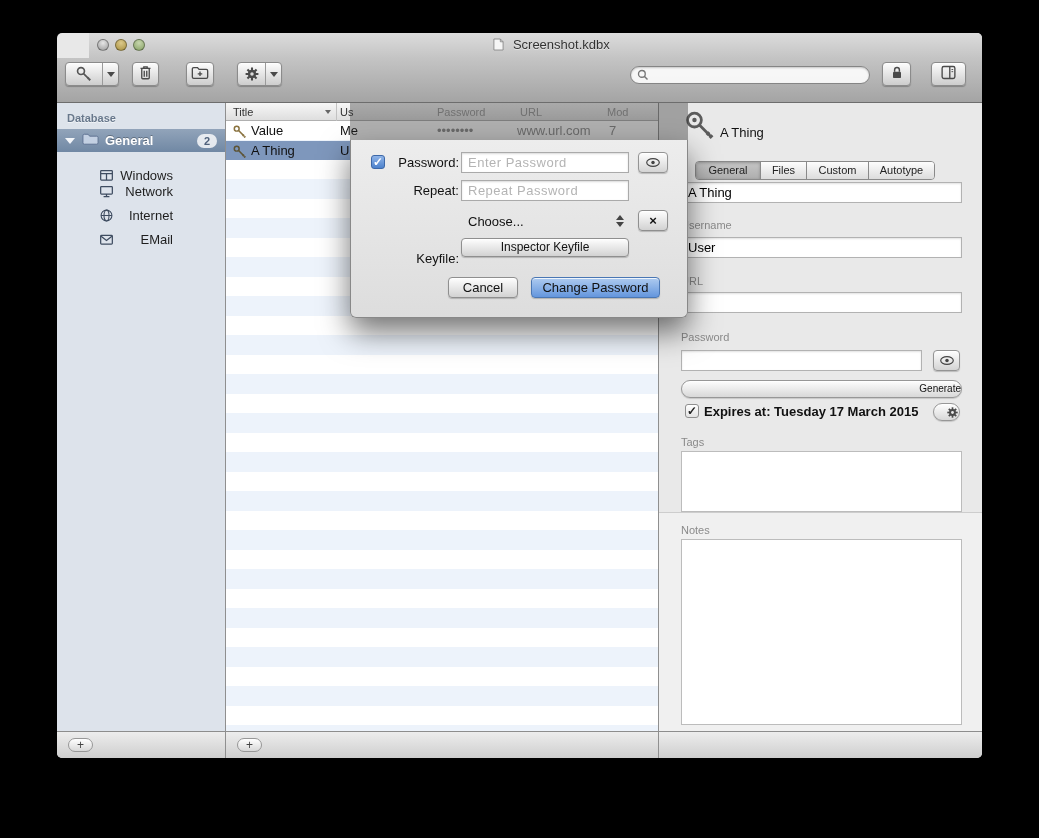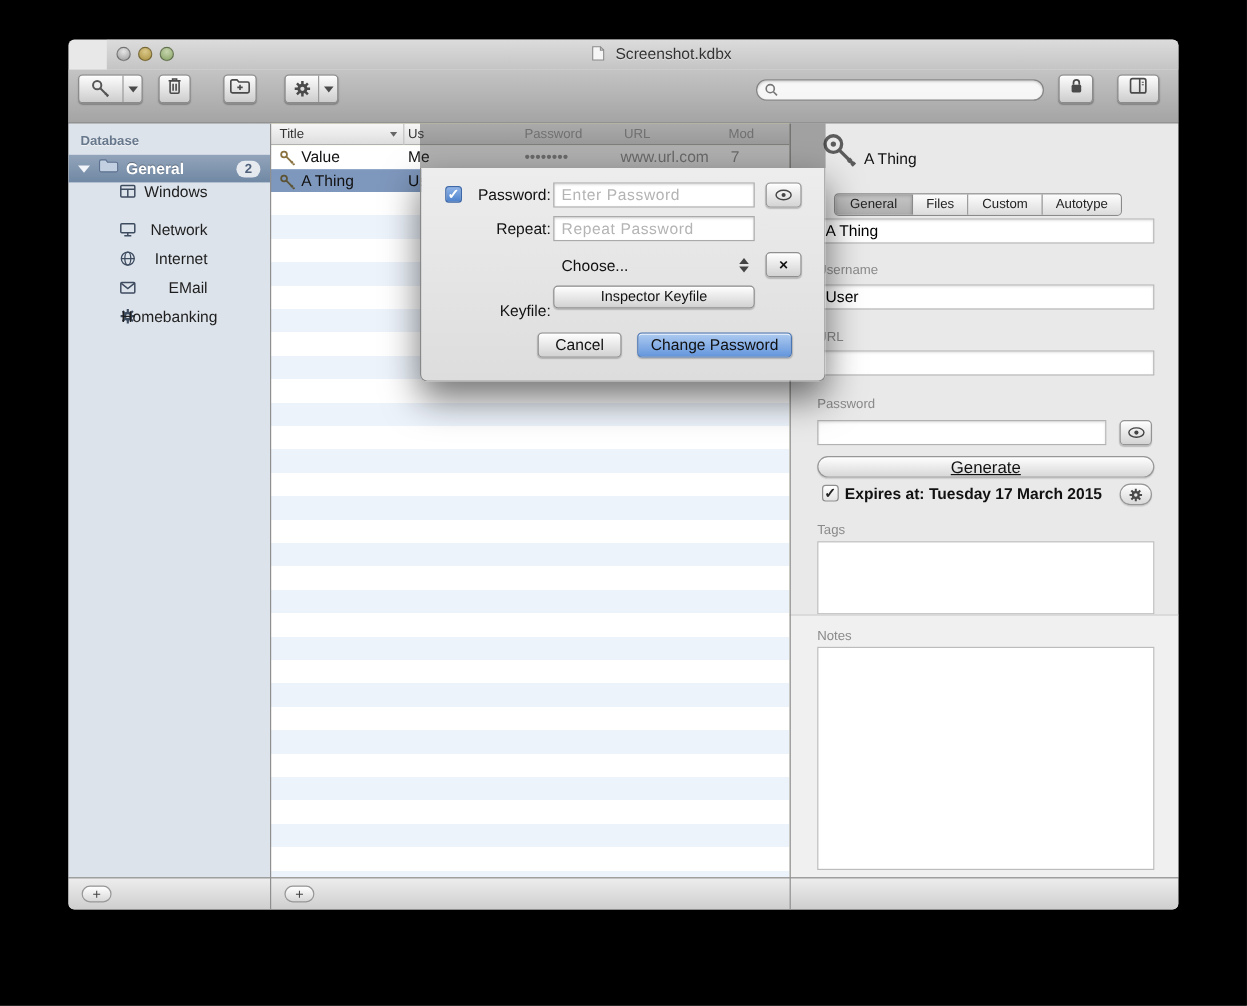--- a/index.html
+++ b/index.html
@@ -78,22 +78,22 @@
   .insp-title{ left:62px; top:22px; font-size:13px; color:#111; }
   .tabs{ left:37px; top:58px; height:19px; display:flex; border:1px solid #8a8a8a; border-radius:4px; overflow:hidden; }
   .tab{ font-size:11px; color:#222; text-align:center; line-height:17px;
     background:linear-gradient(#fdfdfd,#dcdcdc); border-right:1px solid #8a8a8a; }
   .tab:last-child{ border-right:none; }
   .tab.selected{ background:linear-gradient(#c6c6c6,#aeaeae); box-shadow:inset 0 1px 3px rgba(0,0,0,.25); }
   .ilabel{ position:absolute; left:23px; font-size:11px; color:#8a8a8a; }
   .ifield{ position:absolute; left:23px; width:281px; height:21px; background:#fff;
     border:1px solid #b2b2b2; box-shadow:inset 0 1px 2px rgba(0,0,0,.12); font-size:13px; padding:0 6px; }
   .roundbtn{ position:absolute; background:linear-gradient(#fefefe,#d8d8d8); border:1px solid #979797;
-    border-radius:9px; font-size:14px; color:#111; text-align:center;
-    box-shadow:0 1px 1px rgba(0,0,0,.15), inset 0 1px 0 rgba(255,255,255,.8);text-decoration:underline; }
+    border-radius:9px; font-size:10px; color:#111; text-align:right;
+    box-shadow:0 1px 1px rgba(0,0,0,.15), inset 0 1px 0 rgba(255,255,255,.8); }
   .sqbtn{ position:absolute; background:linear-gradient(#fefefe,#d4d4d4); border:1px solid #949494;
     border-radius:4px; display:flex; align-items:center; justify-content:center;
     box-shadow:0 1px 1px rgba(0,0,0,.2), inset 0 1px 0 rgba(255,255,255,.8); }
   .checkbox{ position:absolute; width:14px; height:14px; border:1px solid #8f8f8f; border-radius:3px;
     background:linear-gradient(#fff,#e3e3e3); font-size:12px; line-height:13px; text-align:center;
     color:#222; font-weight:bold; }
   .checkbox.blue{ background:linear-gradient(#8fb4e8,#4d82cc); color:#fff; border-color:#3d68a8; }
   .expires-label{ position:absolute; font-size:13px; font-weight:bold; color:#111; }
   textarea.ibox{ position:absolute; left:23px; width:281px; background:#fff; border:1px solid #bcbcbc;
     resize:none; outline:none; font-family:"Liberation Sans",sans-serif; font-size:13px; }
@@ -250,21 +250,21 @@
         <span class="disclosure"></span>
         <span>
           <svg width="17" height="14" viewBox="0 0 18 14">
               <path d="M1 3.5 a1.5 1.5 0 0 1 1.5-1.5 h4 l1.6 2 h7.4 a1.5 1.5 0 0 1 1.5 1.5 v5.5 a1.5 1.5 0 0 1-1.5 1.5 h-13 a1.5 1.5 0 0 1-1.5-1.5 z" fill="#c3d0e2" stroke="#5d7190"></path>
             </svg>
         </span>
         <span class="glabel">General</span>
         <span class="badge">2</span>
       </div>
 
-      <div class="side-item" style="top:44px;">
+      <div class="side-item" style="top:60px;">
         <svg width="15" height="15" viewBox="0 0 18 18" fill="none" stroke="#3e4c60" stroke-width="1.5">
             <rect x="2" y="3" width="14" height="11.5" rx="1"></rect>
             <line x1="2" y1="6.8" x2="16" y2="6.8"></line>
             <line x1="9" y1="6.8" x2="9" y2="14.5"></line>
           </svg>
         <span class="slabel">Windows</span>
       </div>
       <div class="side-item" style="top:76px;">
         <svg width="15" height="15" viewBox="0 0 18 18" fill="none" stroke="#3e4c60" stroke-width="1.5">
             <rect x="2" y="3" width="14" height="9" rx="1"></rect>
@@ -280,33 +280,20 @@
             <line x1="2.5" y1="9" x2="15.5" y2="9"></line>
           </svg>
         <span class="slabel">Internet</span>
       </div>
       <div class="side-item" style="top:124px;">
         <svg width="15" height="15" viewBox="0 0 18 18" fill="none" stroke="#3e4c60" stroke-width="1.5">
             <rect x="2" y="4" width="14" height="10.5" rx="1"></rect>
             <path d="M2.5 5 L9 10.2 L15.5 5"></path>
           </svg>
         <span class="slabel">EMail</span>
-      </div>
-      <div class="side-item" style="top:148px;">
-        <svg width="15" height="15" viewBox="0 0 20 20">
-            <g stroke="#3e4c60" stroke-width="2.4">
-              <line x1="10" y1="2" x2="10" y2="18"></line>
-              <line x1="2" y1="10" x2="18" y2="10"></line>
-              <line x1="4.3" y1="4.3" x2="15.7" y2="15.7"></line>
-              <line x1="15.7" y1="4.3" x2="4.3" y2="15.7"></line>
-            </g>
-            <circle cx="10" cy="10" r="5" fill="#3e4c60"></circle>
-            <circle cx="10" cy="10" r="2.1" fill="#dde3eb"></circle>
-          </svg>
-        <span class="slabel">Homebanking</span>
       </div>
     </div>
 
     <div class="entry-list abs">
       <div class="list-header abs">
         <span class="hcell" style="left:8px;">Title</span>
         <span class="sortcaret" style="left:100px;"></span>
         <span class="colsep" style="left:111px;"></span>
         <span class="hcell" style="left:115px;">Us</span>
         <span class="hcell hfaint" style="left:212px;">Password</span>

